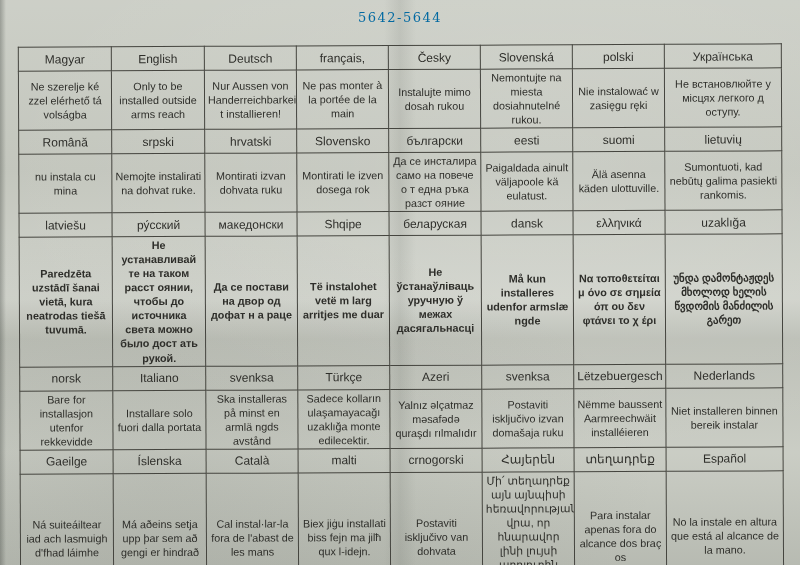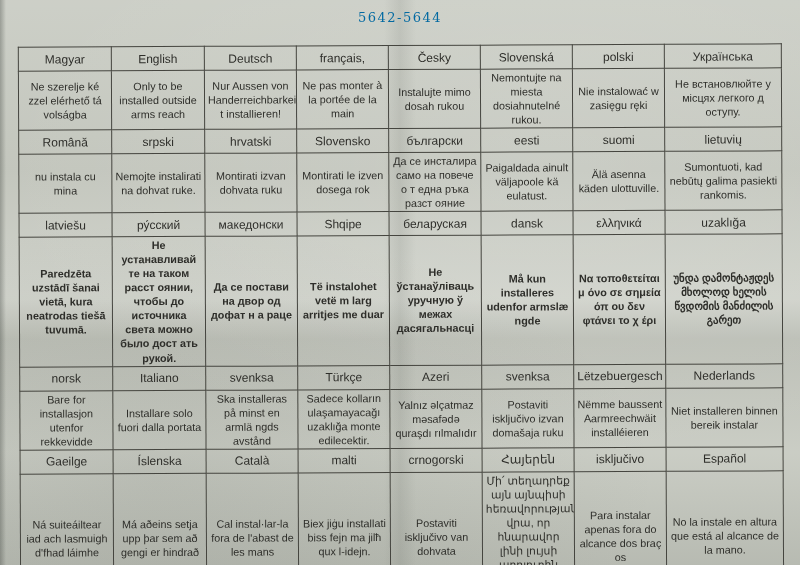--- a/index.html
+++ b/index.html
@@ -175,21 +175,21 @@
       <td>Niet installeren binnen bereik instalar</td>
     </tr>
 
     <tr class="header-row">
       <td>Gaeilge</td>
       <td>Íslenska</td>
       <td>Català</td>
       <td>malti</td>
       <td>crnogorski</td>
       <td>Հայերեն</td>
-      <td>isključivo</td>
+      <td>տեղադրեք</td>
       <td>Español</td>
     </tr>
     <tr class="text-row r5">
       <td>Ná suiteáiltear iad ach lasmuigh d'fhad láimhe</td>
       <td>Má aðeins setja upp þar sem að gengi er hindrað</td>
       <td>Cal instal·lar-la fora de l'abast de les mans</td>
       <td>Biex jiġu installati biss fejn ma jilħ qux l-idejn.</td>
       <td>Postaviti isključivo van dohvata</td>
       <td class="arm">Մի՛ տեղադրեք այն այնպիսի հեռավորության վրա, որ հնարավոր լինի լույսի աղբյուրին ձեռքով հասնել:</td>
       <td>Para instalar apenas fora do alcance dos braç os</td>

